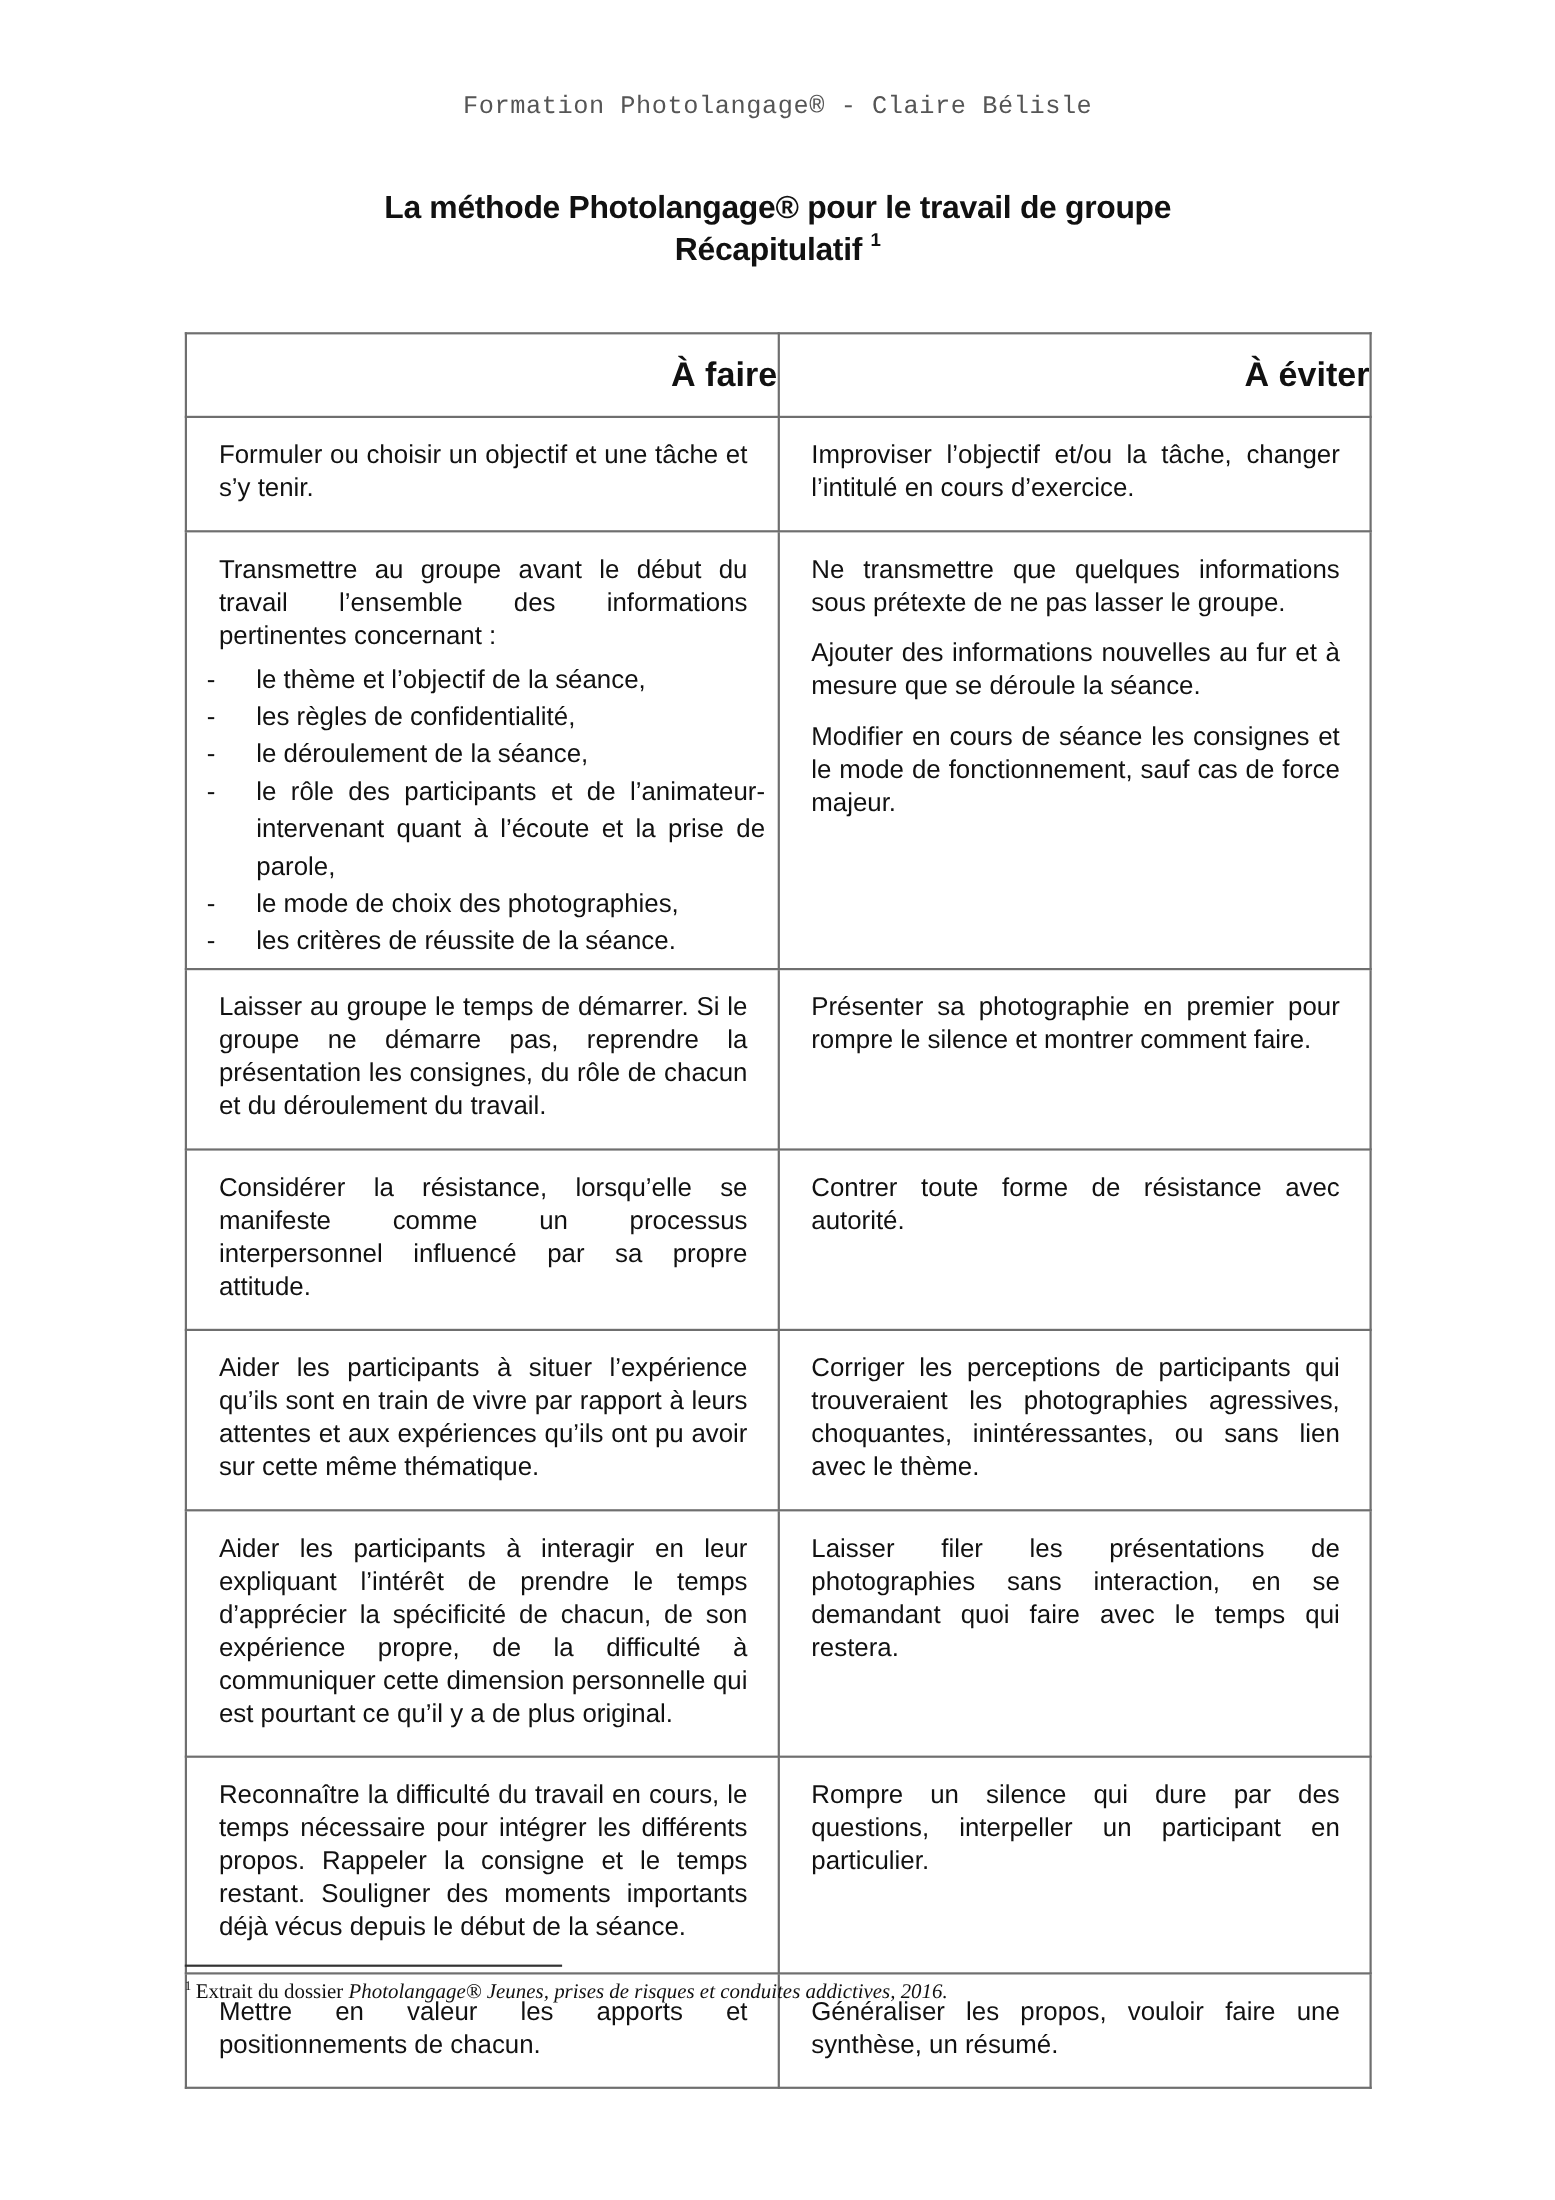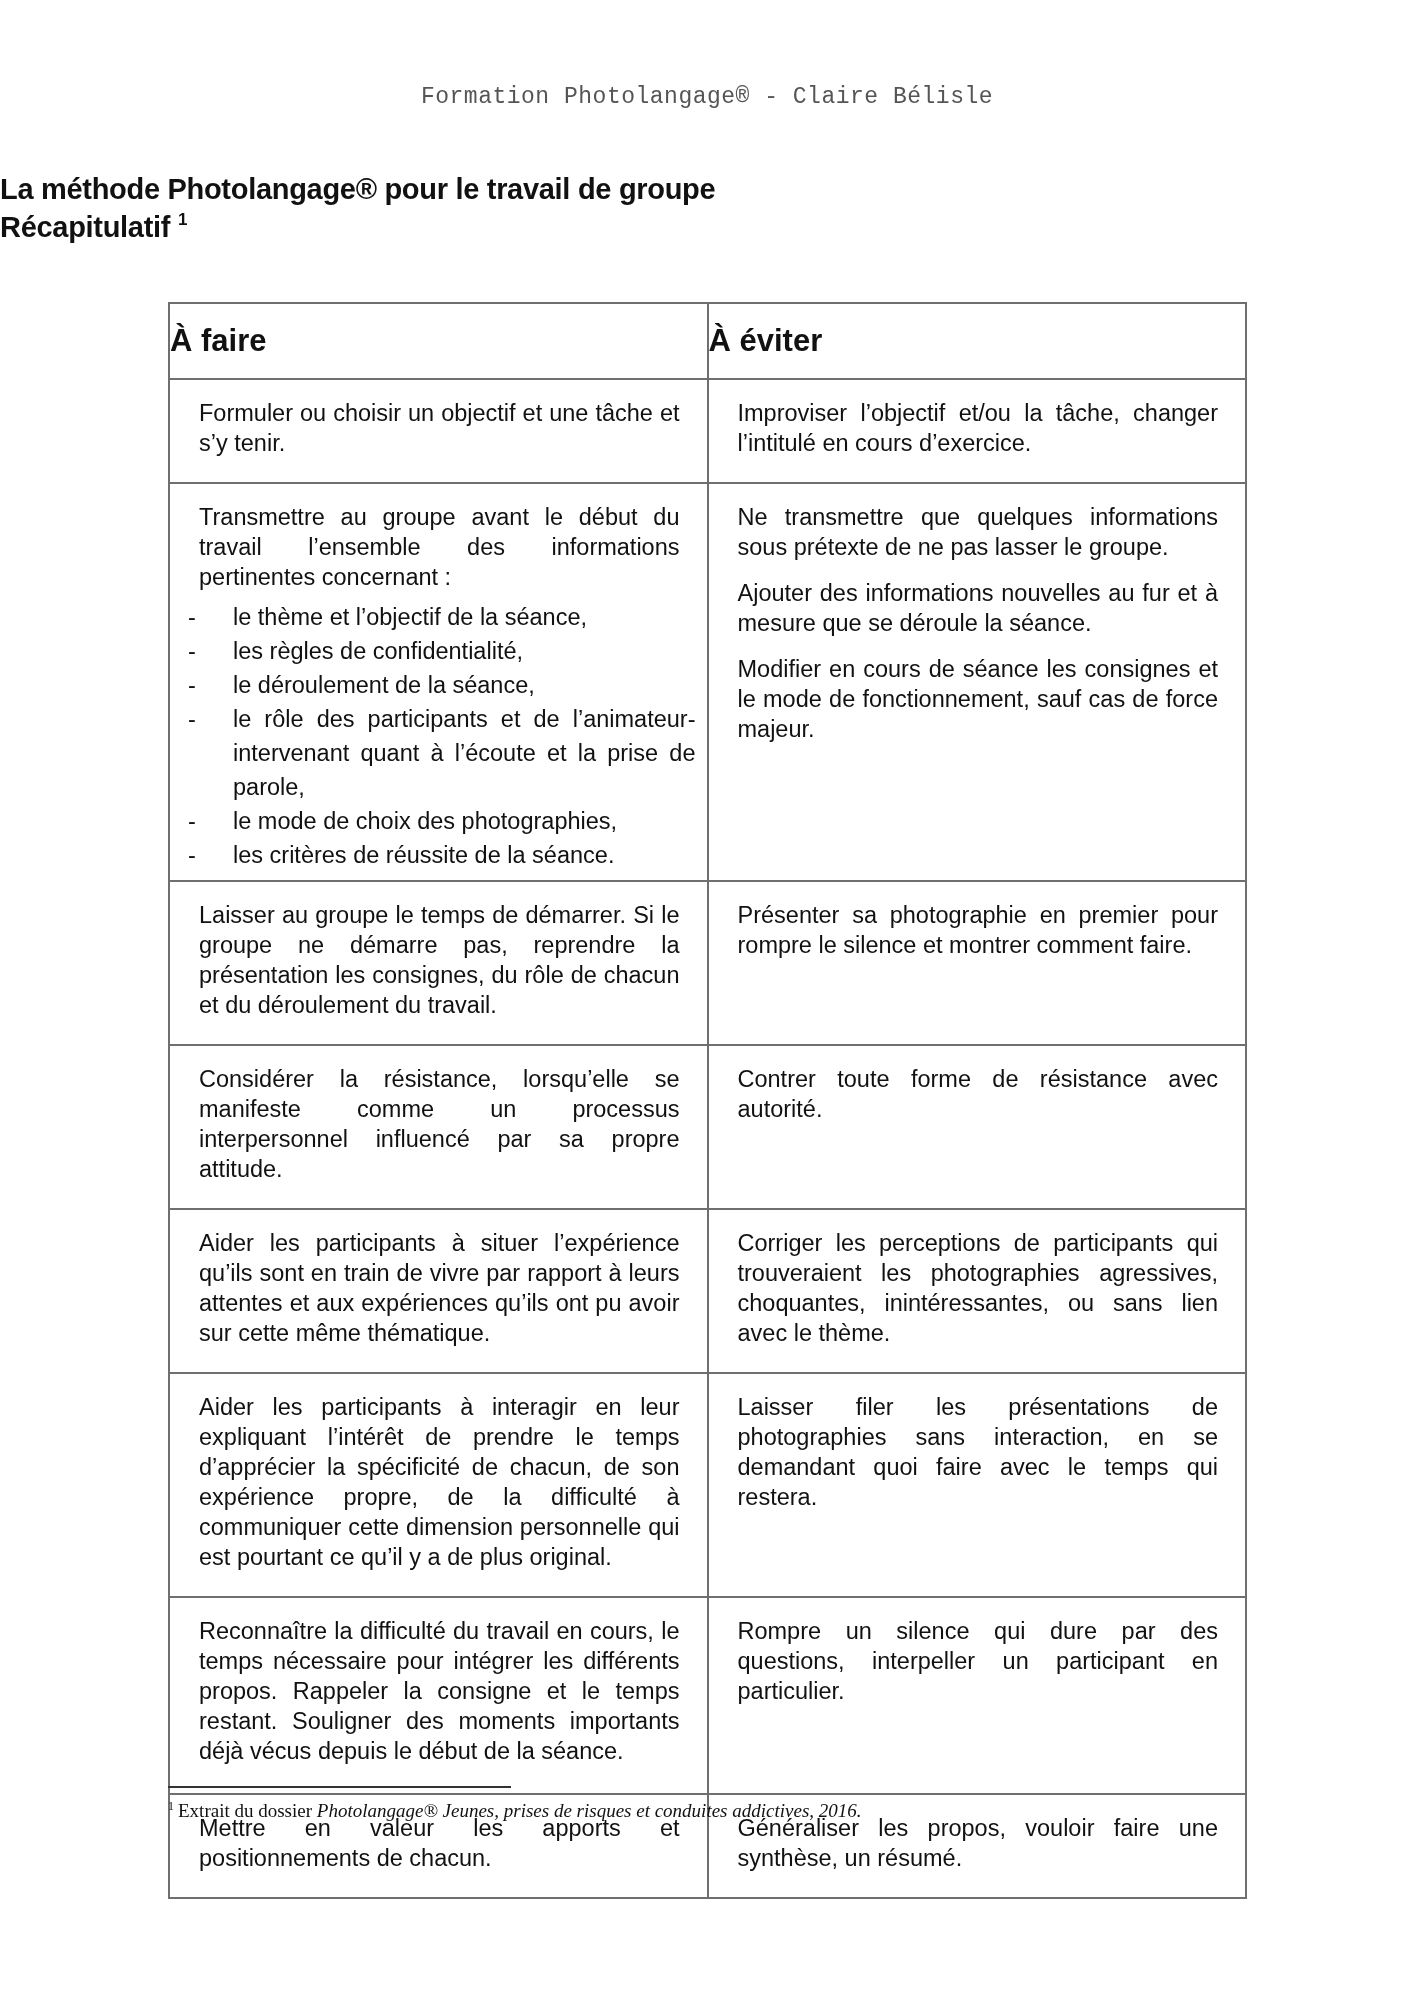--- a/index.html
+++ b/index.html
@@ -3,39 +3,39 @@
 <meta charset="utf-8">
 <style>
   html, body { margin: 0; padding: 0; background: #ffffff; }
   body { width: 1414px; height: 2000px; position: relative; overflow: hidden; color: #111; }
   .running-header {
     position: absolute; left: 0; right: 0; top: 84px; text-align: center;
     font-family: "Liberation Mono", "DejaVu Sans Mono", monospace;
     font-size: 23px; color: #555; letter-spacing: 0.5px;
   }
   .doc-title {
-    position: absolute; left: 0; right: 0; top: 170px; 
+    position: absolute; left: 0; right: 0; top: 170px; text-align: center;
     font-family: "Liberation Sans", "DejaVu Sans", sans-serif;
     font-weight: bold; font-size: 29px; line-height: 38px; color: #111;
     letter-spacing: -0.3px;
   }
   .doc-title sup { font-size: 17px; vertical-align: 12px; line-height: 0; }
   table.recap {
     position: absolute; left: 168px; top: 302px; width: 1079px;
     border-collapse: collapse; table-layout: fixed;
     font-family: "Liberation Sans", "DejaVu Sans", sans-serif;
     font-size: 23.5px; line-height: 30px; color: #111;
   }
   table.recap col { width: 50%; }
   table.recap th, table.recap td {
     border: 2px solid #6f6f6f; vertical-align: top;
     padding: 2px 11px 8px 13px;
   }
   table.recap th {
-    font-size: 31px; font-weight: bold; text-align: left;
+    font-size: 31px; font-weight: bold; text-align: right;
     height: 74px; padding: 0; vertical-align: middle;
   }
   .cell-p { margin: 16px; text-align: justify; text-align-last: left; }
   .cell-p + .cell-p { margin-top: 14px; }
   .cell-p.intro { margin-bottom: 8px; }
   ul.dash-list { list-style: none; margin: 6px 0 0 0; padding: 0; line-height: 34px; }
   ul.dash-list li { position: relative; padding-left: 50px; text-align: justify; text-align-last: left; }
   ul.dash-list li .dash { position: absolute; left: 5px; top: 0; }
   .footnote-rule {
     position: absolute; left: 168px; top: 1786px; width: 343px; height: 0;

